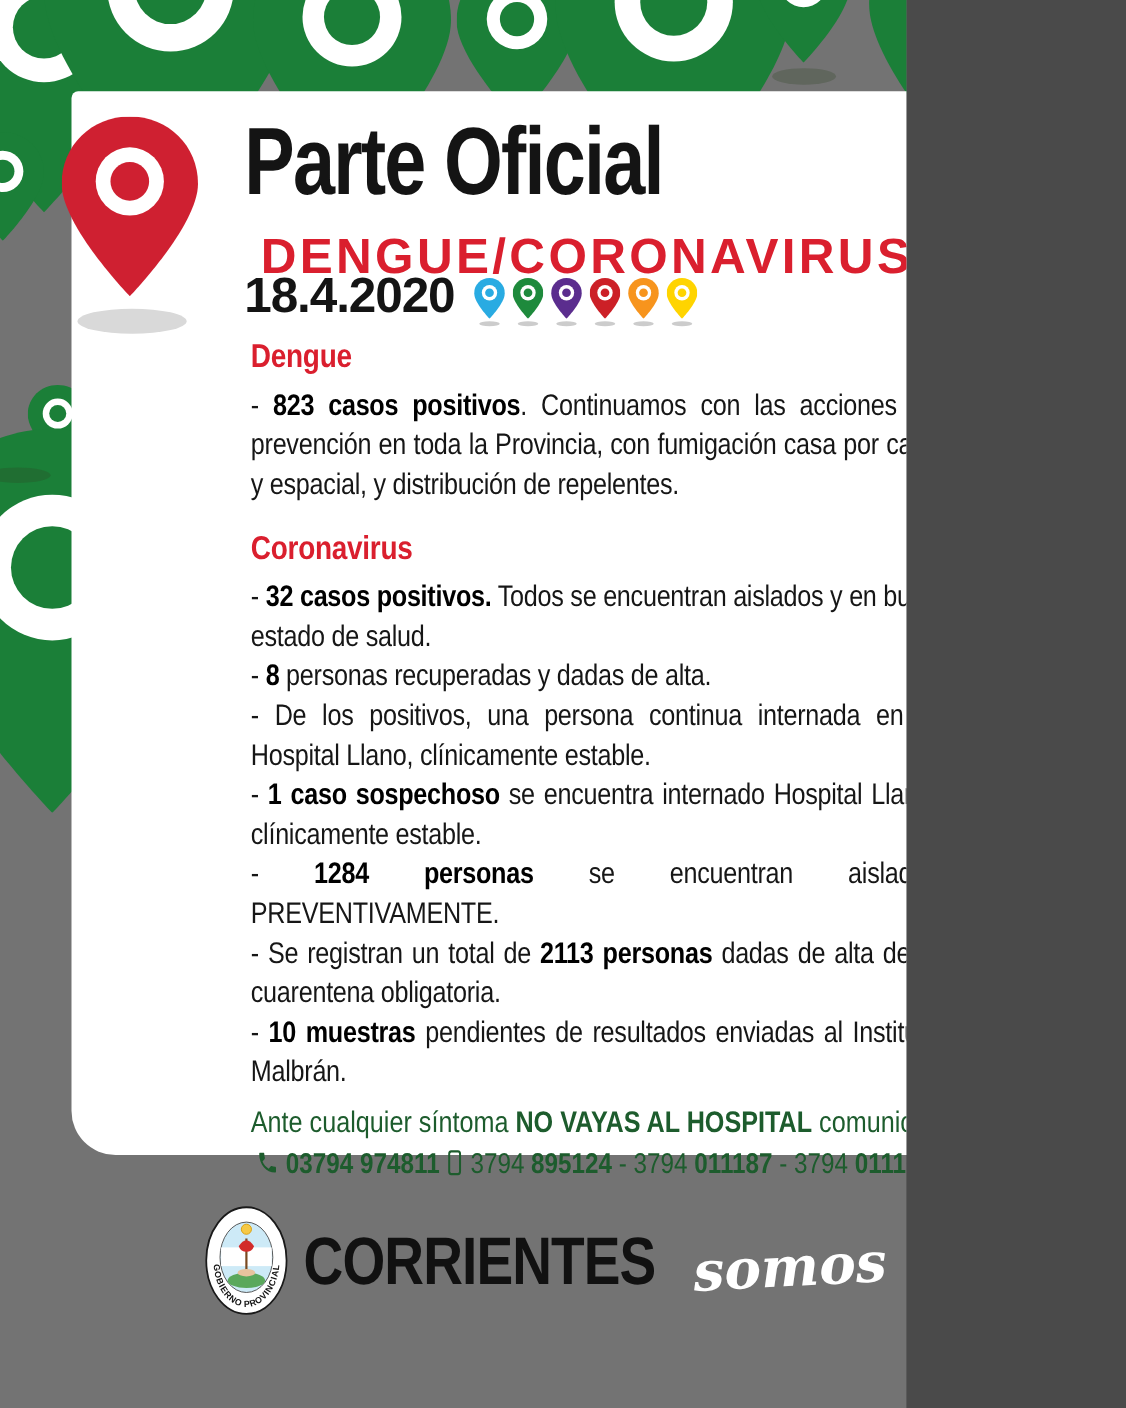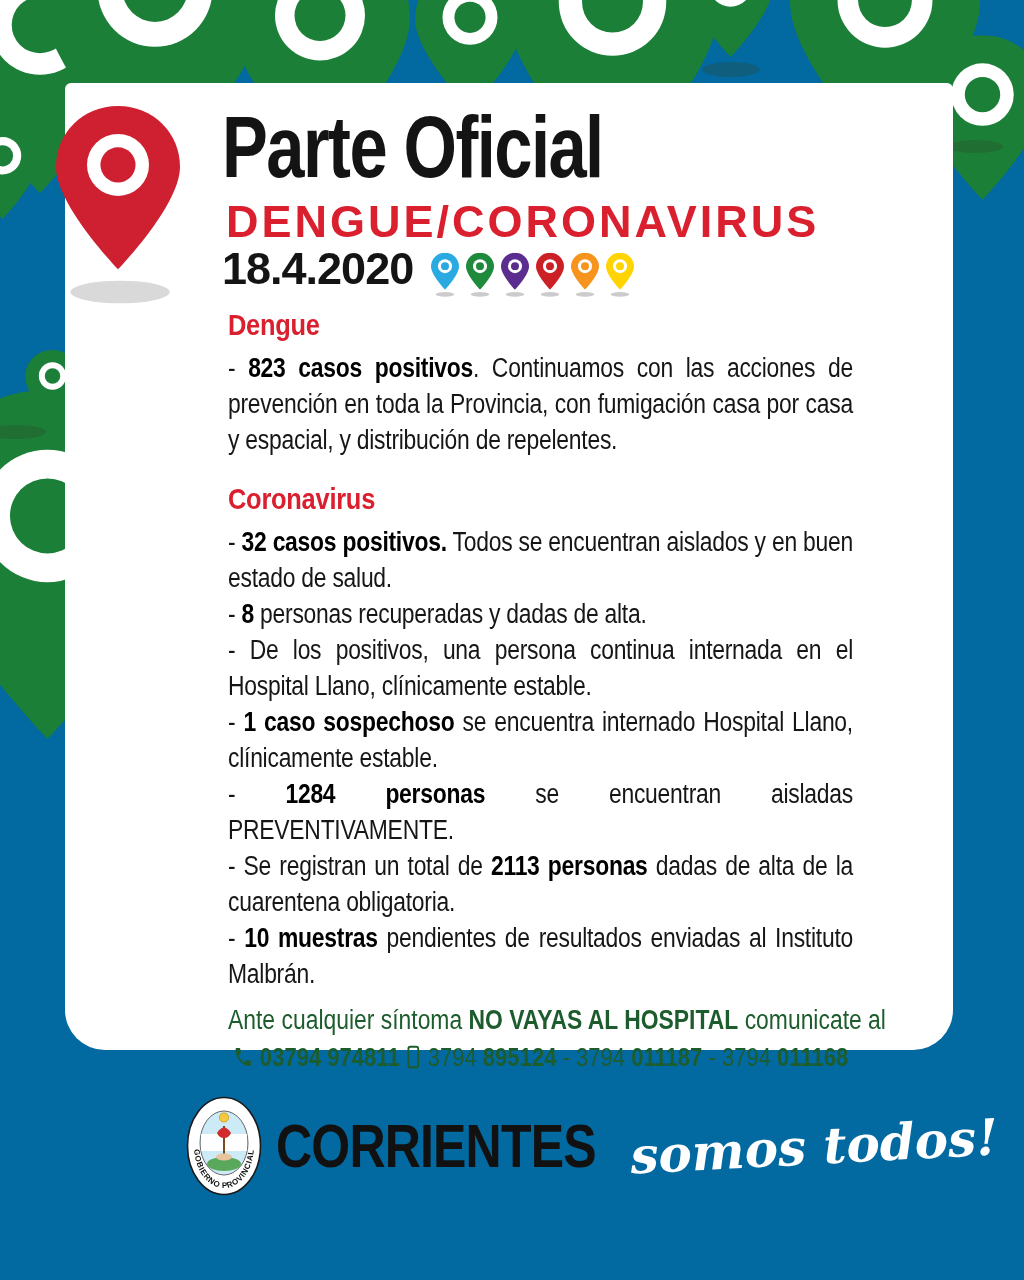--- a/index.html
+++ b/index.html
@@ -1,18 +1,18 @@
 <!DOCTYPE html>
 <html><head>
 <meta charset="utf-8">
 <style>
   html,body { margin:0; padding:0; background:#4a4a4a; }
   .stage {
-    position:relative; width:1024px; height:1280px; overflow:hidden;
-    background:#0369a1;
+    position:relative; width:824px; height:1280px; overflow:hidden;
+    background:#737373;
     font-family:"Liberation Sans", sans-serif;
   }
   
   .bgpin { position:absolute; color:#1b7f38; z-index:0; }
   .bg-shadow { position:absolute; background:rgba(45,70,35,0.28); border-radius:50%; z-index:0; }
 
   
   .card {
     position:absolute; left:65px; top:83px; width:888px; height:967px;
     background:#ffffff; border-radius:6px 6px 40px 40px; z-index:2;
@@ -22,21 +22,21 @@
   .red-pin { position:absolute; left:56px; top:106px; width:124px; z-index:3; color:#cf2031; }
 
   
   .title {
     position:absolute; left:157px; top:20px; margin:0;
     font-size:87px; line-height:1; font-weight:700; color:#141414;
     letter-spacing:-2px; white-space:nowrap;
     transform:scaleX(0.79); transform-origin:0 0;
   }
   .subtitle {
-    position:absolute; left:157px; top:112px; margin:4px;
+    position:absolute; left:157px; top:112px; margin:15px;
     font-size:45px; line-height:1; font-weight:700; color:#da1f2e;
     letter-spacing:3px; white-space:nowrap;
   }
   .date-row {
     position:absolute; left:157px; top:163px;
     display:flex; align-items:flex-start; gap:18px;
   }
   .date { font-size:45px; line-height:1; font-weight:700; color:#141414; letter-spacing:-1px; }
   .date-pins { display:flex; gap:7px; align-items:flex-end; padding-top:6px; }
   .date-pin { width:28px; height:46px; display:block; }

